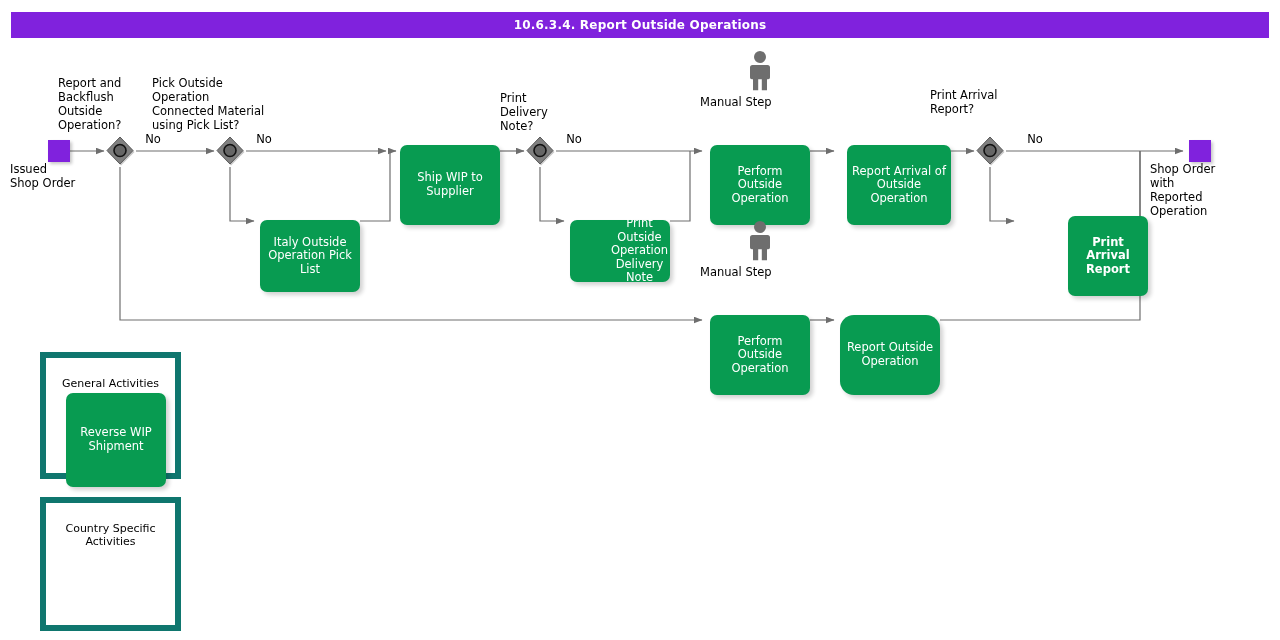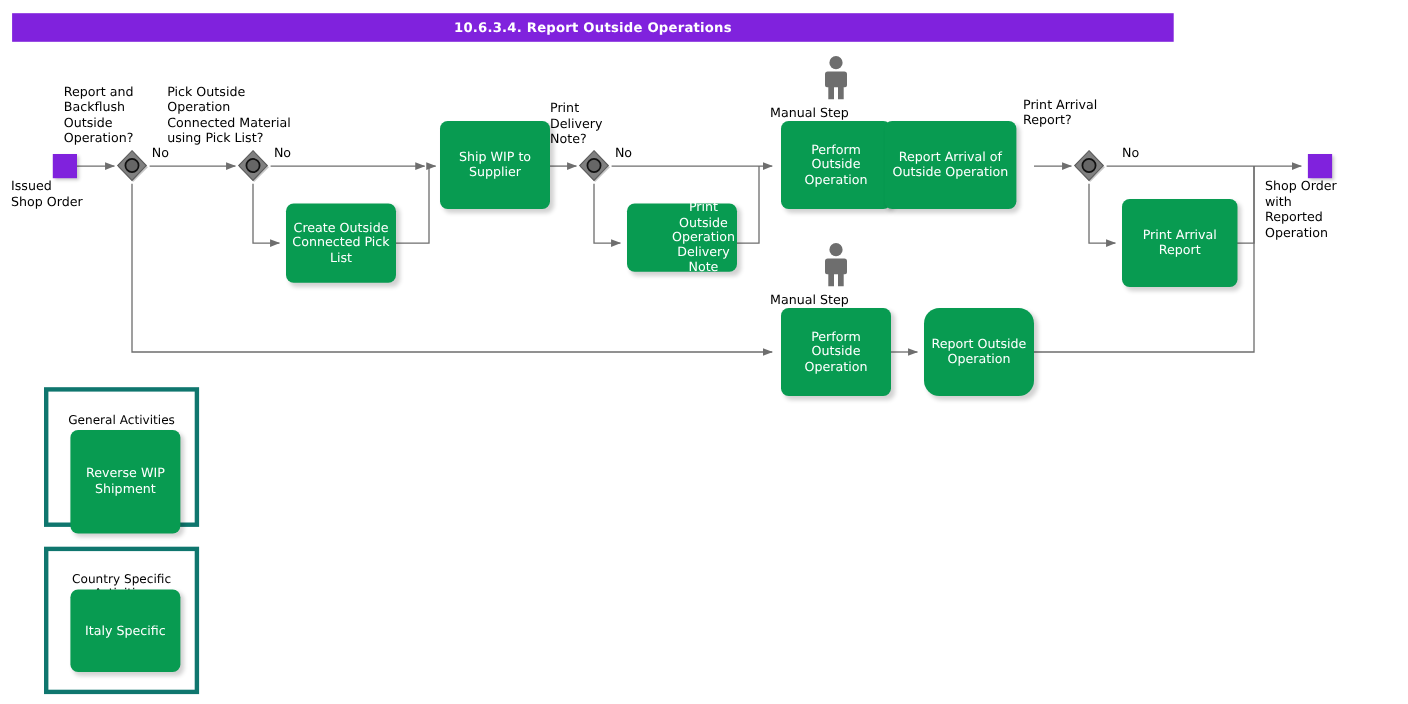--- a/index.html
+++ b/index.html
@@ -17,21 +17,21 @@
   #canvas {
     position: absolute;
     left: 0; top: 0;
     width: 1280px;
     height: 640px;
   }
   .title-bar {
     position: absolute;
     left: 11px;
     top: 12px;
-    width: 1056px;
+    width: 1258px;
     height: 26px;
     background: #8022dd;
     color: #ffffff;
     font-size: 12px;
     font-weight: bold;
     font-family: "DejaVu Sans", sans-serif;
     display: flex;
     align-items: center;
     justify-content: center;
     letter-spacing: 0.2px;
@@ -45,20 +45,21 @@
     font-size: 11.5px;
     font-family: "DejaVu Sans", sans-serif;
     display: flex;
     align-items: center;
     justify-content: center;
     text-align: center;
     line-height: 1.18;
     box-sizing: border-box;
     padding: 2px 5px;
     box-shadow: 3px 3px 4px rgba(0,0,0,0.18);
+    margin-top: 35px;
   }
   .terminator {
     position: absolute;
     width: 22px;
     height: 22px;
     background: #8022dd;
     box-shadow: 2px 2px 3px rgba(0,0,0,0.22);
   }
   .caption {
     position: absolute;
@@ -67,35 +68,36 @@
     color: #000000;
     text-align: left;
     line-height: 1.22;
     white-space: pre-line;
   }
   .edge-label {
     position: absolute;
     font-size: 11.5px;
     font-family: "DejaVu Sans", sans-serif;
     color: #000000;
+    text-align: center;
   }
   .gateway {
     position: absolute;
     width: 30px;
     height: 30px;
   }
   .manual-icon {
     position: absolute;
     width: 26px;
     height: 42px;
   }
   
   .legend-panel {
     position: absolute;
-    border: 4px solid #0f766e;
+    border: 6px solid #0f766e;
     background: #ffffff;
     box-sizing: border-box;
   }
   .legend-title {
     position: absolute;
     width: 100%;
     text-align: center;
     font-size: 11px;
     font-family: "DejaVu Sans", sans-serif;
     color: #000000;
@@ -217,31 +219,31 @@
 
 <svg class="gateway" style="left:975px; top:136px;" viewBox="0 0 30 30">
   <polygon points="16,2.5 29.5,16 16,29.5 2.5,16" fill="#9a9a9a" opacity="0.55"></polygon>
   <polygon points="15,1 28,14.5 15,28 2,14.5" fill="#808080" stroke="#5a5a5a" stroke-width="1"></polygon>
   <circle cx="15" cy="14.5" r="6" fill="#666666" stroke="#111111" stroke-width="1.6"></circle>
 </svg>
 <div class="caption" style="left:930px; top:88px; width:118px;">Print Arrival
 Report?</div>
 <div class="edge-label" style="left:1020px; top:132px; width:30px;">No</div>
 
-<div class="node" style="left:260px; top:185px; width:100px; height:72px;">Create Outside Connected Pick List</div>
+<div class="node" style="left:260px; top:185px; width:100px; height:72px;">Italy Outside Operation Pick List</div>
 
 <div class="node" style="left:400px; top:110px; width:100px; height:80px;">Ship WIP to Supplier</div>
 
 <div class="node" style="left:570px; top:185px; width:100px; height:62px;padding-left:44px;">Print Outside Operation Delivery Note</div>
 
 <div class="node" style="left:710px; top:110px; width:100px; height:80px;">Perform Outside Operation</div>
 
-<div class="node" style="left:804px; top:110px; width:120px; height:80px;">Report Arrival of Outside Operation</div>
-
-<div class="node" style="left:1020px; top:181px; width:105px; height:80px;">Print Arrival Report</div>
+<div class="node" style="left:847px; top:110px; width:104px; height:80px;">Report Arrival of Outside Operation</div>
+
+<div class="node" style="left:1068px; top:181px; width:80px; height:80px;font-weight:bold;">Print Arrival Report</div>
 
 <div class="node" style="left:710px; top:280px; width:100px; height:80px;">Perform Outside Operation</div>
 
 <div class="node" style="left:840px; top:280px; width:100px; height:80px;border-radius:14px;">Report Outside Operation</div>
 
 <svg class="manual-icon" style="left:747px; top:50px;" viewBox="0 0 26 42">
   <circle cx="13" cy="7" r="6" fill="#6e6e6e"></circle>
   <path d="M5.5,15 h15 a2.5,2.5 0 0 1 2.5,2.5 v10 a1.8,1.8 0 0 1 -1.8,1.8 h-1.2 v11 h-5.2 v-11 h-3.6 v11 h-5.2 v-11 h-1.2 a1.8,1.8 0 0 1 -1.8,-1.8 v-10 a2.5,2.5 0 0 1 2.5,-2.5 z" fill="#6e6e6e"></path>
 </svg>
 <div class="caption" style="left:700px; top:95px; width:120px;">Manual Step</div>
@@ -252,14 +254,13 @@
 </svg>
 <div class="caption" style="left:700px; top:265px; width:120px;">Manual Step</div>
 
 <div class="legend-panel" style="left:40px; top:352px; width:141px; height:127px;">
   <div class="legend-title">General Activities</div>
   <div class="legend-node" style="left:20px; top:35px; width:100px; height:94px;">Reverse WIP Shipment</div>
 </div>
 
 <div class="legend-panel" style="left:40px; top:497px; width:141px; height:134px;">
   <div class="legend-title">Country Specific Activities</div>
-  <div class="legend-node" style="left:20px; top:35px; width:100px; height:75px;">Italy Specific</div>
 </div>
 
 </body></html>

